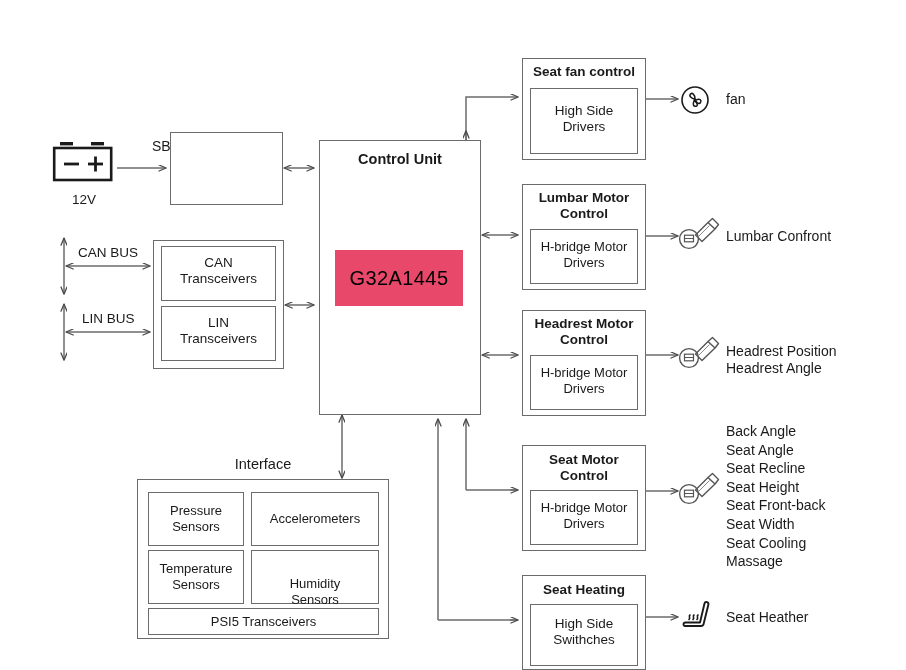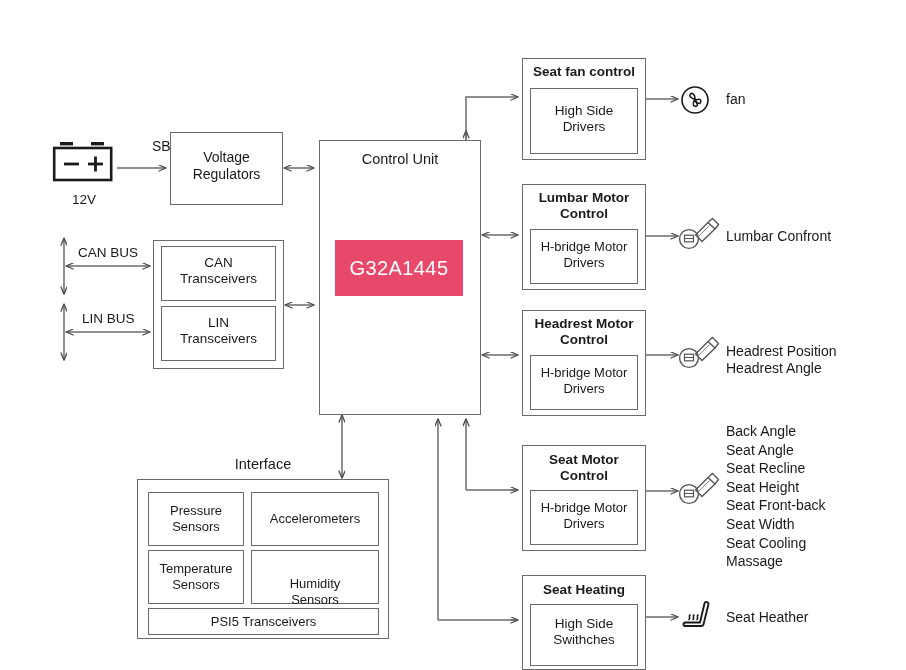--- a/index.html
+++ b/index.html
@@ -42,22 +42,23 @@
     left:0;top:0;
     width:906px;height:670px;
     pointer-events:none;
   }
   
   .chip{
     position:absolute;
     display:flex;
     align-items:center;
     justify-content:center;
-    color:#ffffff;
+    color:#000000;
     letter-spacing:.4px;
+    margin-top:10px;
   }
   
   .icon{position:absolute;}
 </style>
 </head>
 <body>
 
 <div id="canvas">
 
   <svg id="wires" viewBox="0 0 906 670" xmlns="http://www.w3.org/2000/svg">
@@ -122,36 +123,34 @@
       <rect x="14" y="22.6" width="15" height="2.8" fill="#1a1a1a"></rect>
       <rect x="38" y="22.6" width="15" height="2.8" fill="#1a1a1a"></rect>
       <rect x="44.1" y="16.5" width="2.8" height="15" fill="#1a1a1a"></rect>
     </svg>
   </div>
   <div class="center-txt" style="left:50px;right:auto;width:68px;top:192px;font-size:13.5px;">12V</div>
 
   <div class="txt-left" style="left:122px;top:138px;font-size:14px;margin-left:30px;">SBC</div>
 
   <div class="box" style="left:170px;top:132px;width:113px;height:73px;"></div>
-  <div class="center-txt" style="left:170px;right:auto;width:113px;top:149px;font-size:14px;">Voltage
-Regulators</div>
 
   <div class="txt-left" style="left:78px;top:245px;font-size:13.5px;">CAN BUS</div>
   <div class="txt-left" style="left:82px;top:311px;font-size:13.5px;">LIN BUS</div>
 
   <div class="box" style="left:153px;top:240px;width:131px;height:129px;"></div>
   <div class="box" style="left:161px;top:246px;width:115px;height:55px;"></div>
   <div class="center-txt" style="left:161px;right:auto;width:115px;top:255px;font-size:13.5px;">CAN
 Transceivers</div>
   <div class="box" style="left:161px;top:306px;width:115px;height:55px;"></div>
   <div class="center-txt" style="left:161px;right:auto;width:115px;top:315px;font-size:13.5px;">LIN
 Transceivers</div>
 
   <div class="box" style="left:319px;top:140px;width:162px;height:275px;"></div>
-  <div class="center-txt" style="left:319px;right:auto;width:162px;top:151px;font-size:14.5px;font-weight:400;">Control Unit</div>
+  <div class="center-txt" style="left:319px;right:auto;width:162px;top:151px;font-size:14.5px;font-weight:700;">Control Unit</div>
   <div class="chip" style="left:335px;top:240px;width:128px;height:56px;background:#e8486a;font-size:20px;">G32A1445</div>
 
   <div class="center-txt" style="left:137px;right:auto;width:252px;top:456px;font-size:14.5px;font-weight:400;">Interface</div>
   <div class="box" style="left:137px;top:479px;width:252px;height:160px;"></div>
 
   <div class="box" style="left:148px;top:492px;width:96px;height:54px;"></div>
   <div class="center-txt" style="left:148px;right:auto;width:96px;top:503px;font-size:13px;">Pressure
 Sensors</div>
 
   <div class="box" style="left:251px;top:492px;width:128px;height:54px;"></div>

